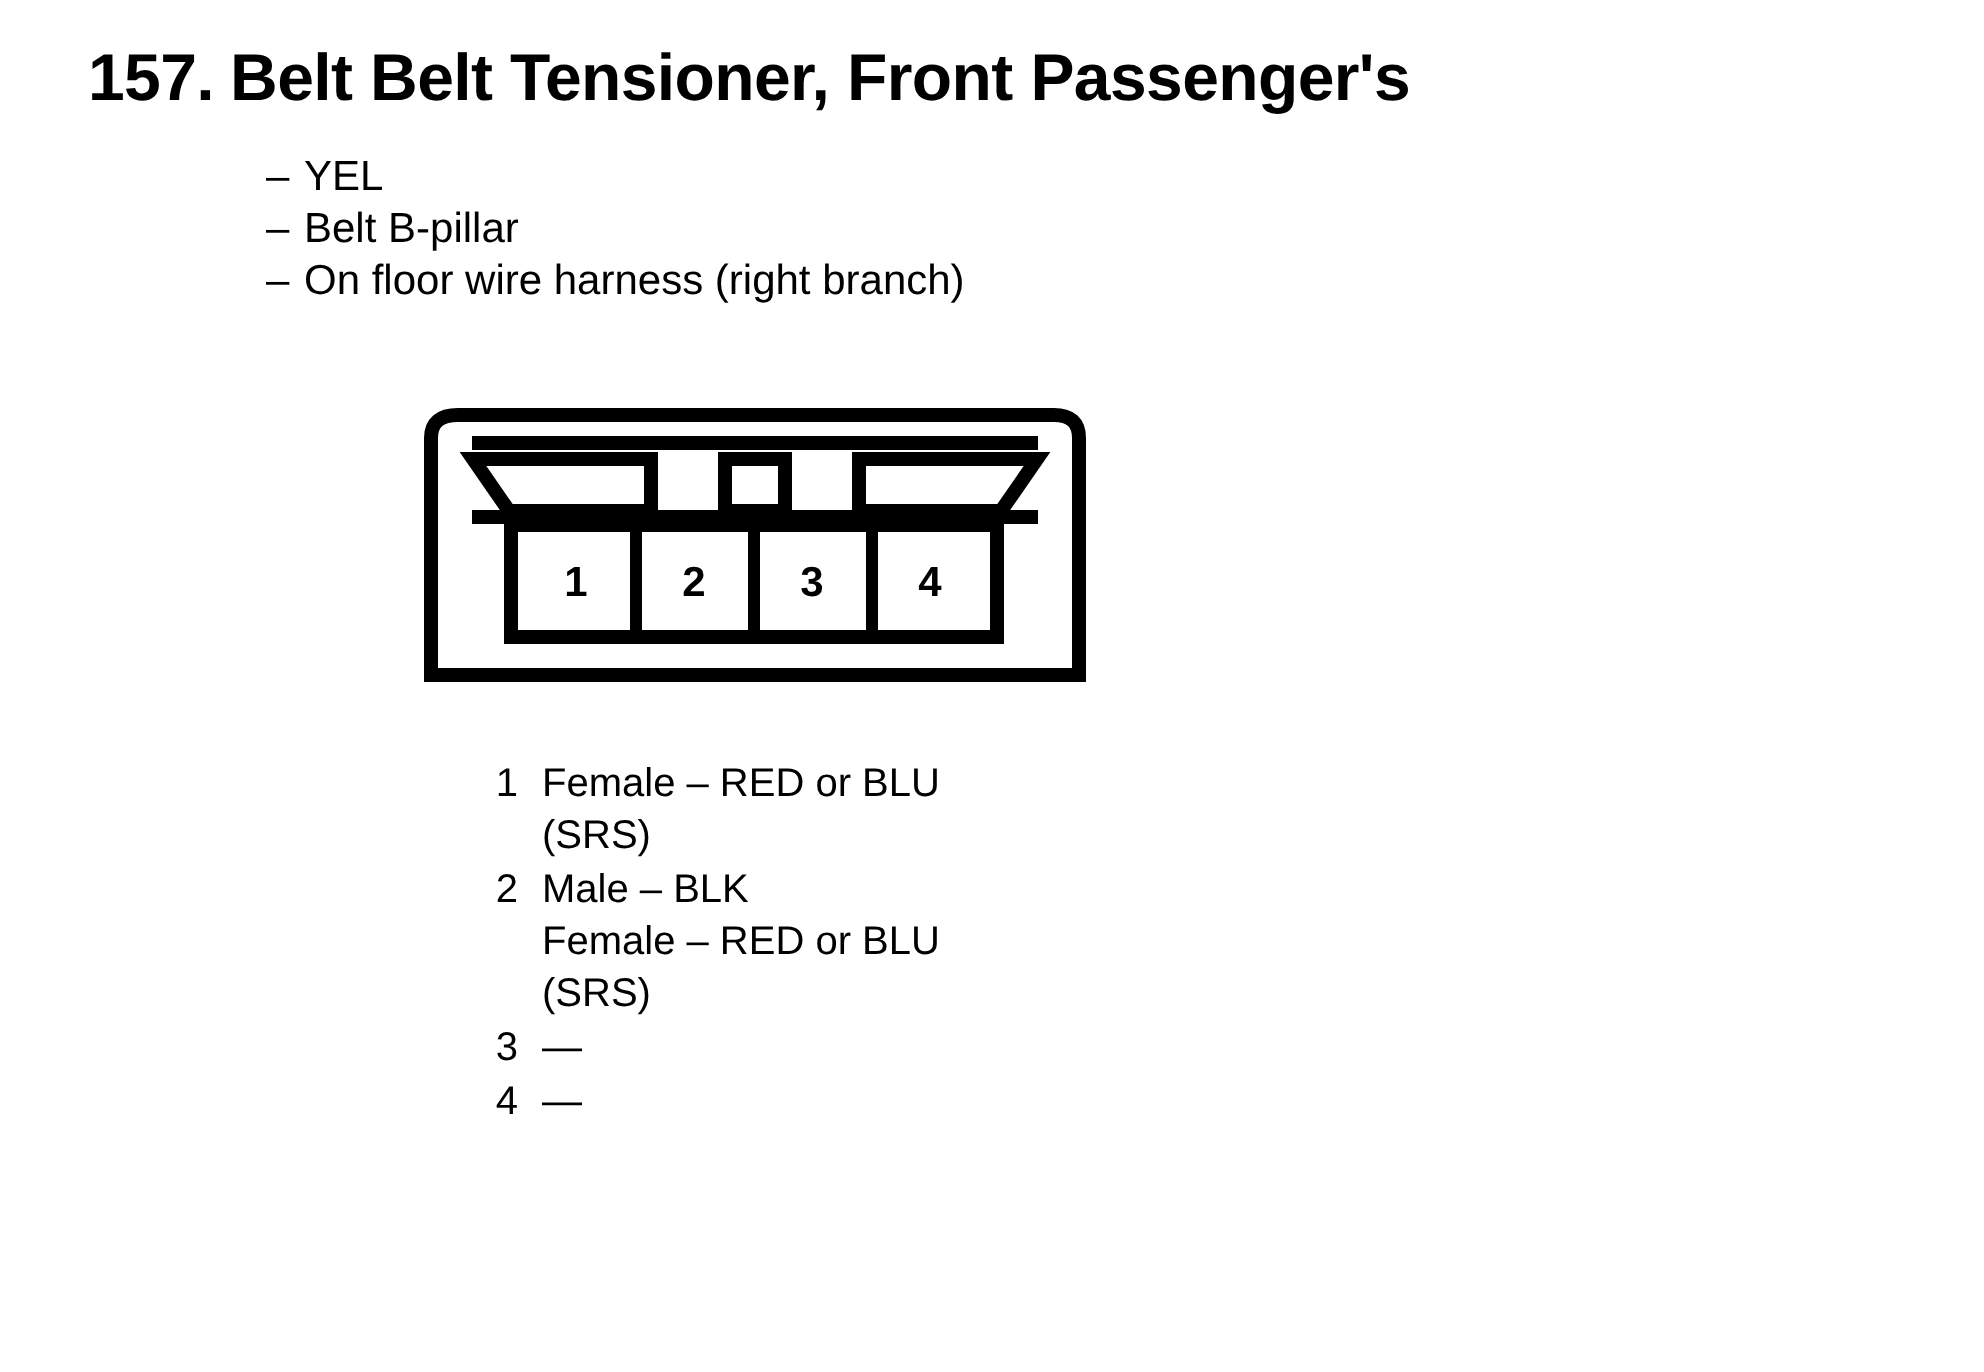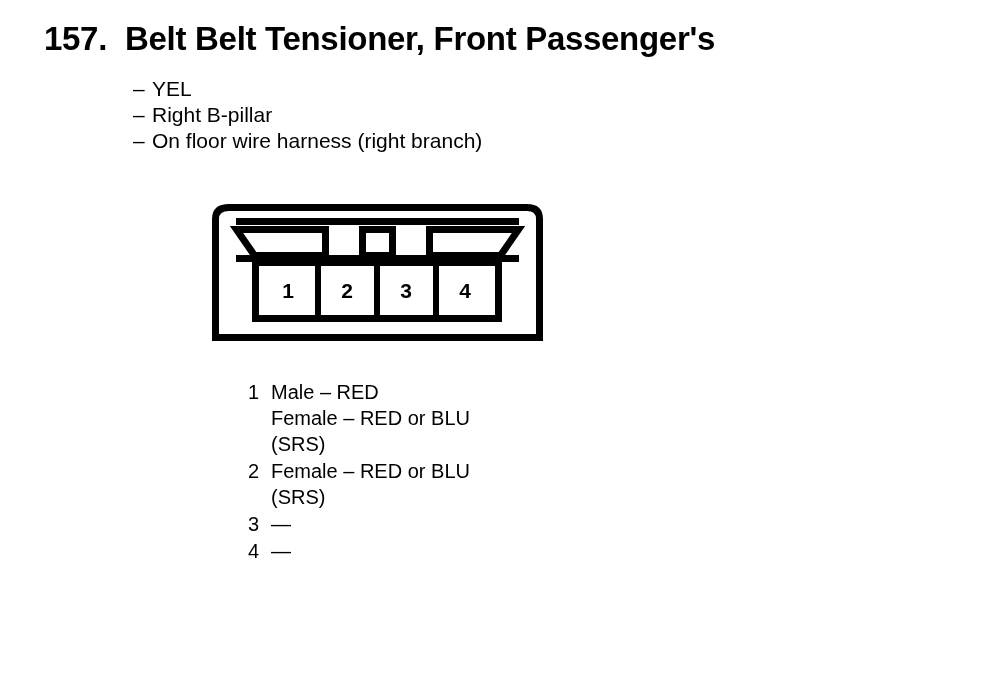--- a/index.html
+++ b/index.html
@@ -23,21 +23,21 @@
     left: 44px;
     top: 20px;
     font-size: 33px;
     font-weight: bold;
     letter-spacing: -0.3px;
     white-space: nowrap;
     line-height: 38px;
   }
   #page-title .title-num {
     display: inline-block;
-    margin-right: 18px;
+    margin-right: 8px;
   }
 
   
   #attribute-list {
     position: absolute;
     left: 133px;
     top: 76px;
   }
   .attr-row {
     display: flex;
@@ -105,21 +105,21 @@
   <span class="title-num">157.</span><span>Belt Belt Tensioner, Front Passenger's</span>
 </div>
 
 <div id="attribute-list">
   <div class="attr-row">
     <span class="attr-dash">–</span>
     <span>YEL</span>
   </div>
   <div class="attr-row">
     <span class="attr-dash">–</span>
-    <span>Right B-pillar</span>
+    <span>Belt B-pillar</span>
   </div>
   <div class="attr-row">
     <span class="attr-dash">–</span>
     <span>On floor wire harness (right branch)</span>
   </div>
 </div>
 
 <div id="connector-diagram">
   <svg width="334" height="140" viewBox="0 0 334 140" xmlns="http://www.w3.org/2000/svg">
 
@@ -147,29 +147,29 @@
     <text class="pin-number-text" x="255" y="96" text-anchor="middle">4</text>
 
   </svg>
 </div>
 
 <div id="pin-legend">
 
   <div class="pin-entry">
     <span class="pin-entry-num">1</span>
     <span class="pin-entry-lines">
-      <div class="pin-entry-line">Male – RED</div>
       <div class="pin-entry-line">Female – RED or BLU</div>
       <div class="pin-entry-line">(SRS)</div>
     </span>
   </div>
 
   <div class="pin-entry">
     <span class="pin-entry-num">2</span>
     <span class="pin-entry-lines">
+      <div class="pin-entry-line">Male – BLK</div>
       <div class="pin-entry-line">Female – RED or BLU</div>
       <div class="pin-entry-line">(SRS)</div>
     </span>
   </div>
 
   <div class="pin-entry">
     <span class="pin-entry-num">3</span>
     <span class="pin-entry-lines">
       <div class="pin-entry-line">—</div>
     </span>

